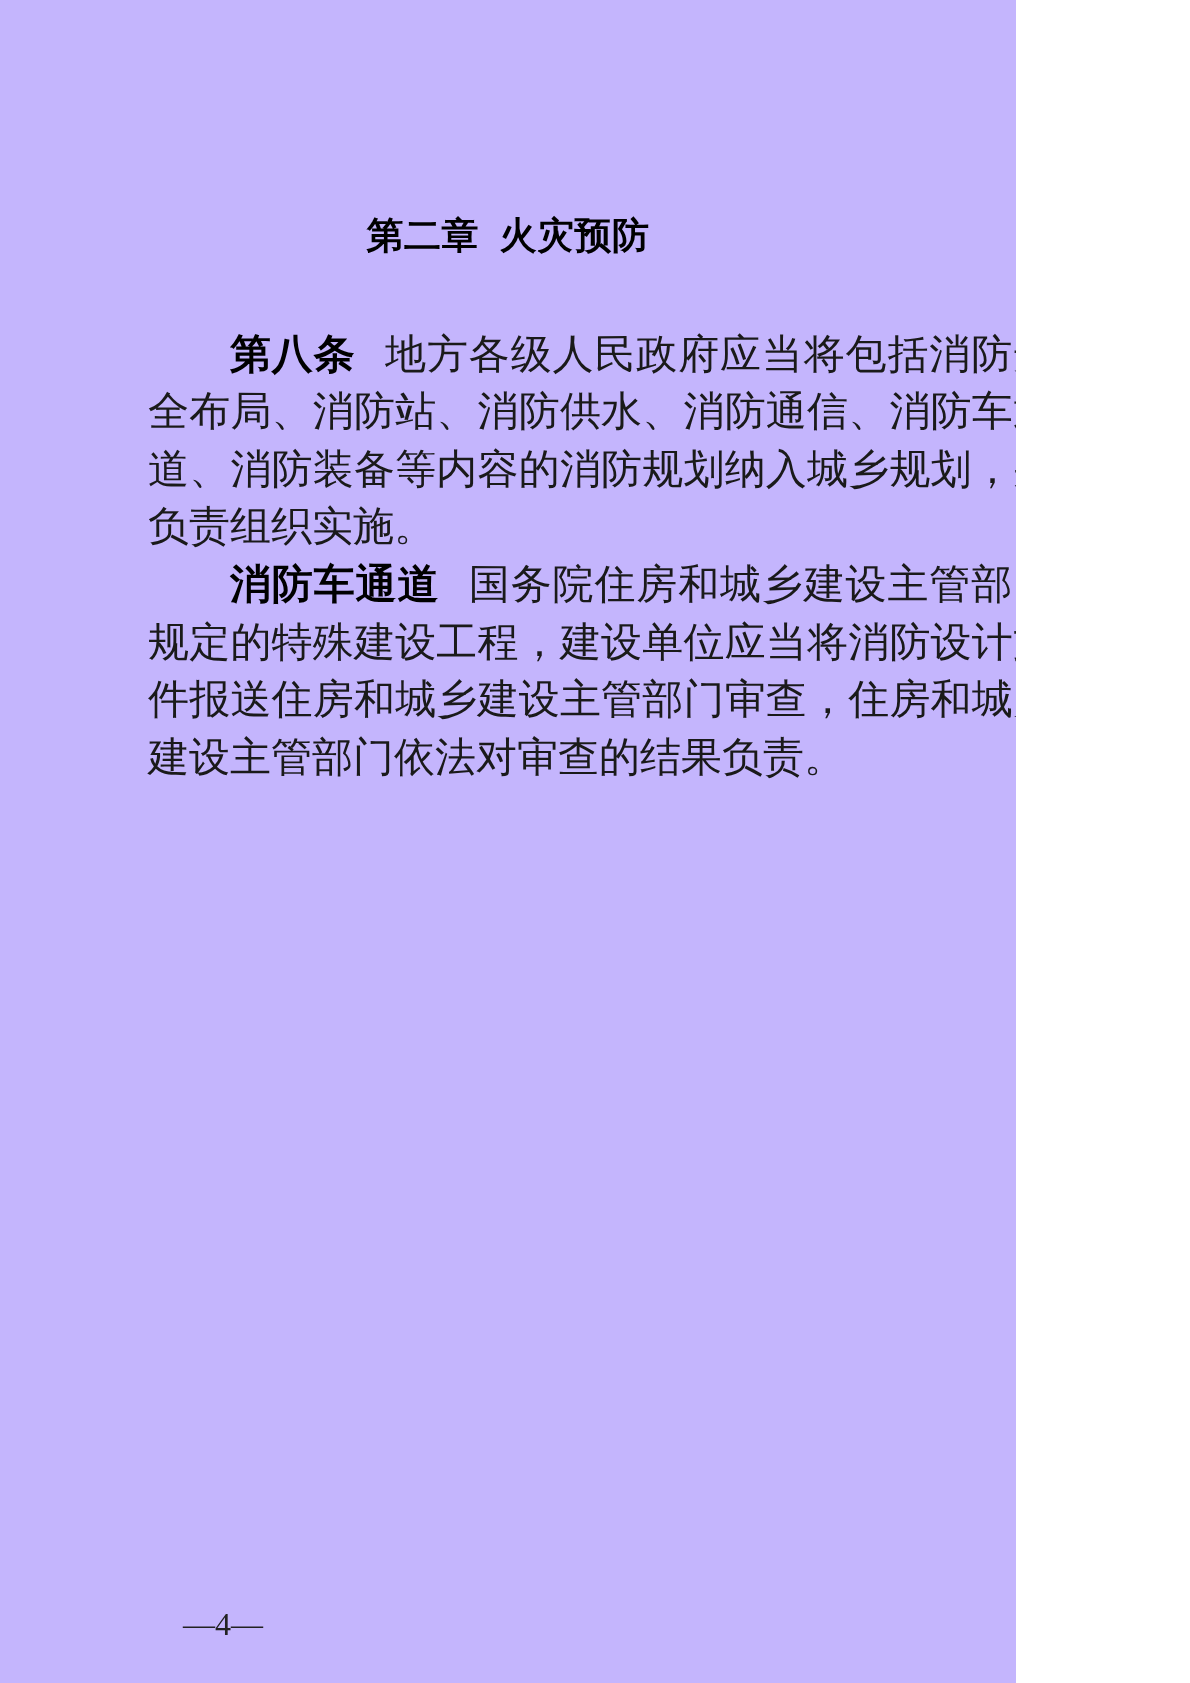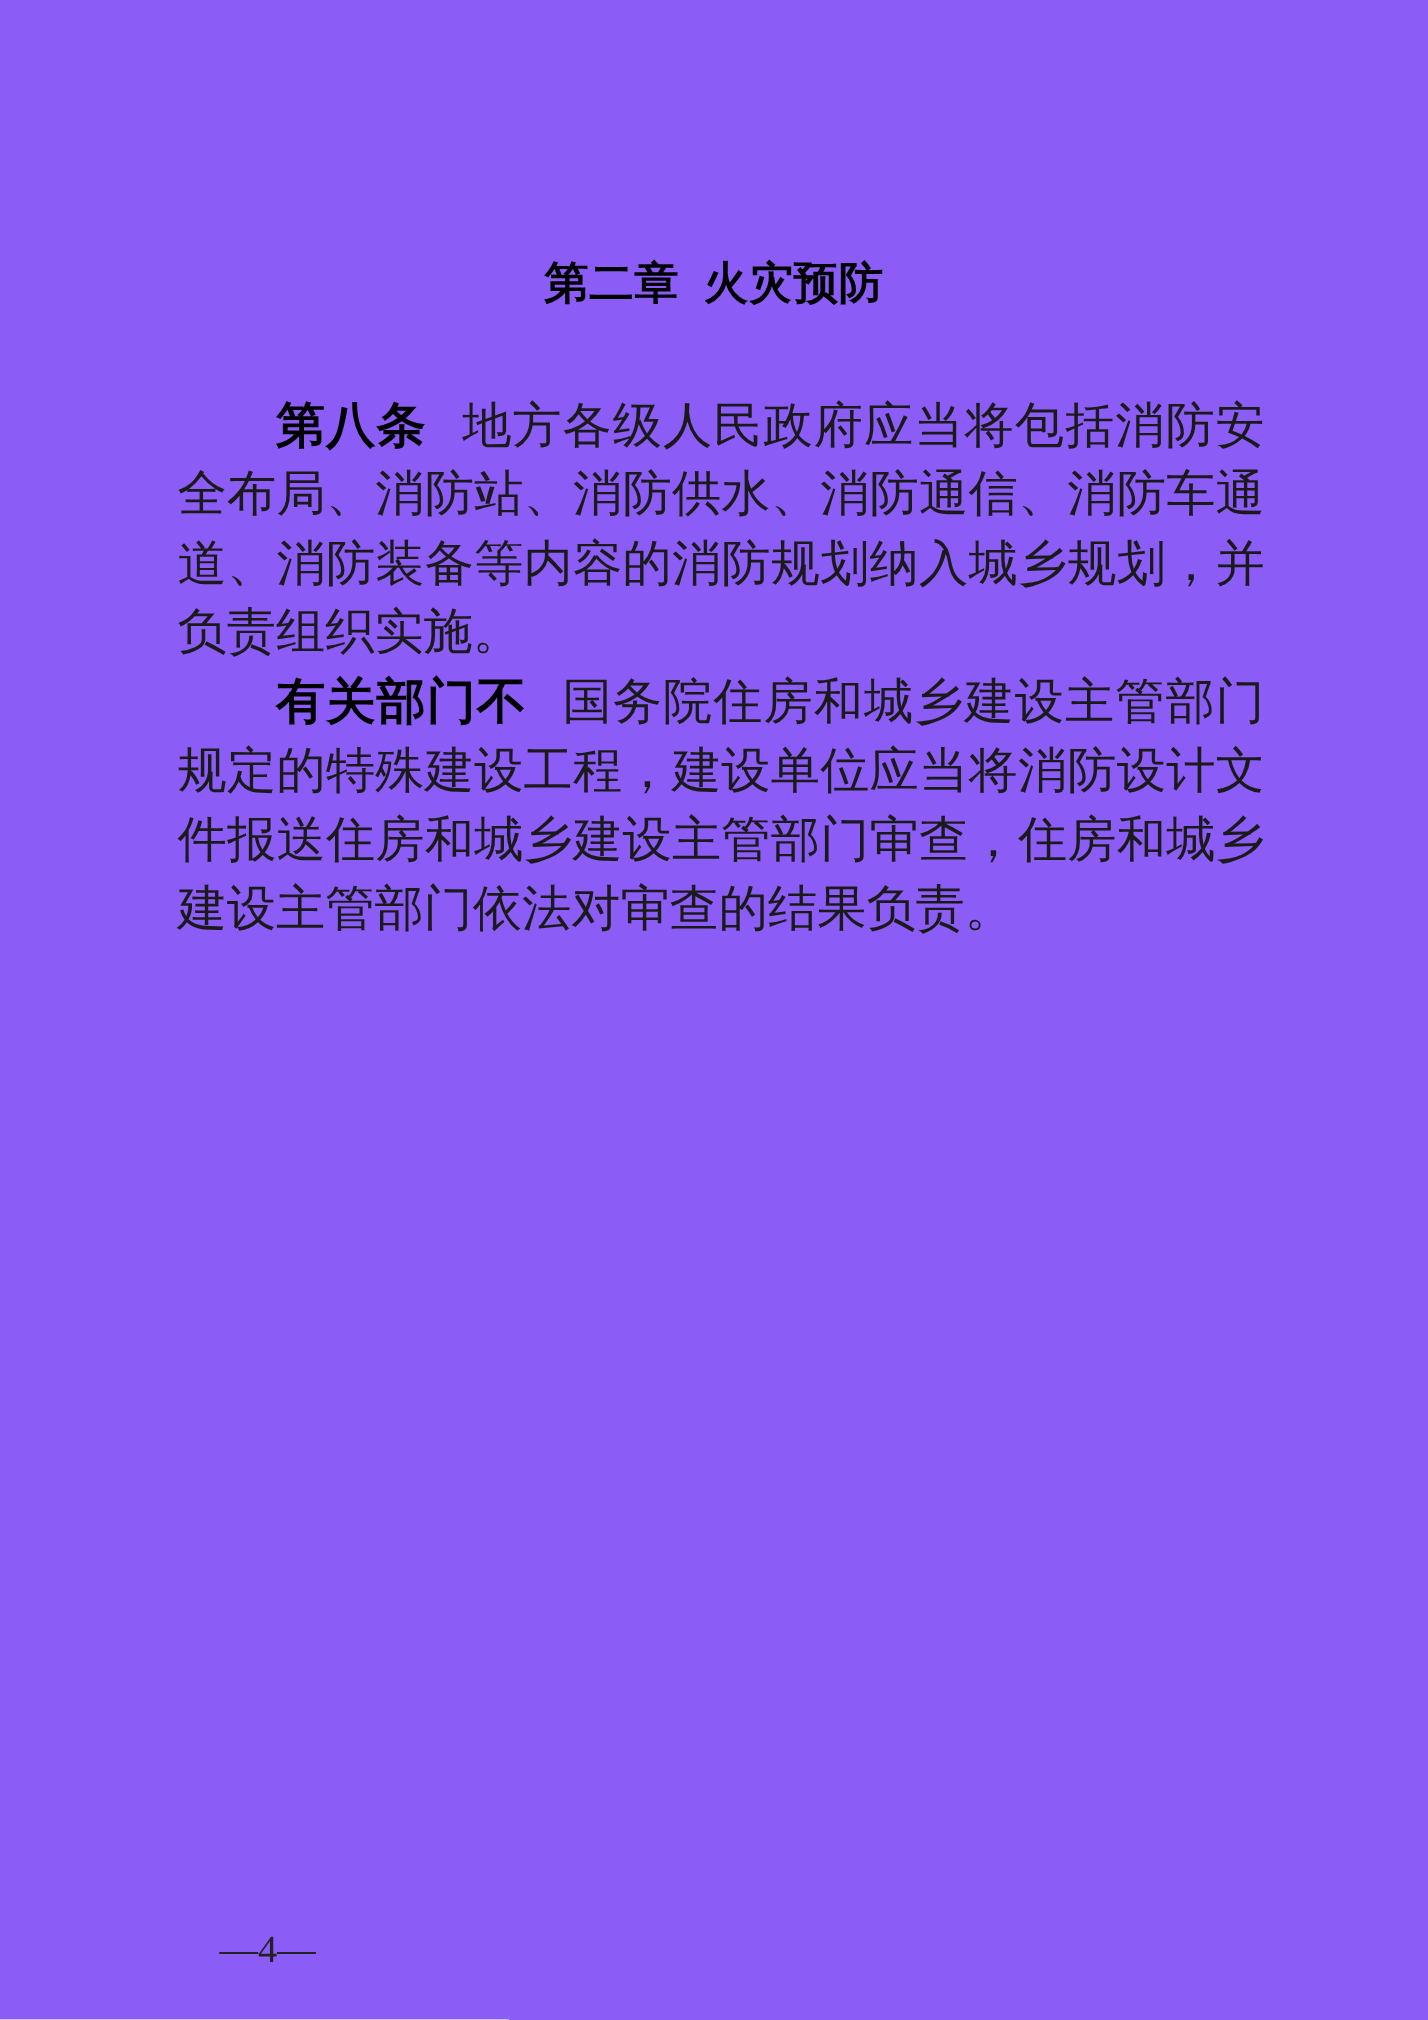--- a/index.html
+++ b/index.html
@@ -7,23 +7,23 @@
     padding: 0;
     background: #ffffff;
   }
   body {
     width: 1190px;
     height: 1683px;
     font-family: "Liberation Serif", serif;
   }
   .page {
     position: relative;
-    width: 1190px;
+    width: 1016px;
     height: 1683px;
-    background: #8b5cf6;
+    background: #c4b5fd;
     overflow: hidden;
     box-sizing: border-box;
   }
   .chapter-heading {
     margin: 0;
     padding-top: 207px;
     text-align: center;
     font-family: "Liberation Sans", sans-serif;
     font-weight: 700;
     font-size: 37px;
@@ -78,21 +78,21 @@
   <h1 class="chapter-heading">
     <span class="chapter-label">第二章</span><span class="chapter-title">火灾预防</span>
   </h1>
 
   <div class="body-text">
     <p class="para"><span class="article">第八条</span><span class="ptext">地方各级人民政府应当将包括消防安全布局、消防站、消防供水、消防通信、消防车通道、消防装备等内容的消防规划纳入城乡规划，并负责组织实施。</span></p>
 
 
 
 
-    <p class="para"><span class="article">有关部门不</span><span class="ptext">国务院住房和城乡建设主管部门规定的特殊建设工程，建设单位应当将消防设计文件报送住房和城乡建设主管部门审查，住房和城乡建设主管部门依法对审查的结果负责。</span></p>
+    <p class="para"><span class="article">消防车通道</span><span class="ptext">国务院住房和城乡建设主管部门规定的特殊建设工程，建设单位应当将消防设计文件报送住房和城乡建设主管部门审查，住房和城乡建设主管部门依法对审查的结果负责。</span></p>
 
 
   </div>
 
   <div class="footer">
     <span>—4—</span>
   </div>
 
 </div>
 

